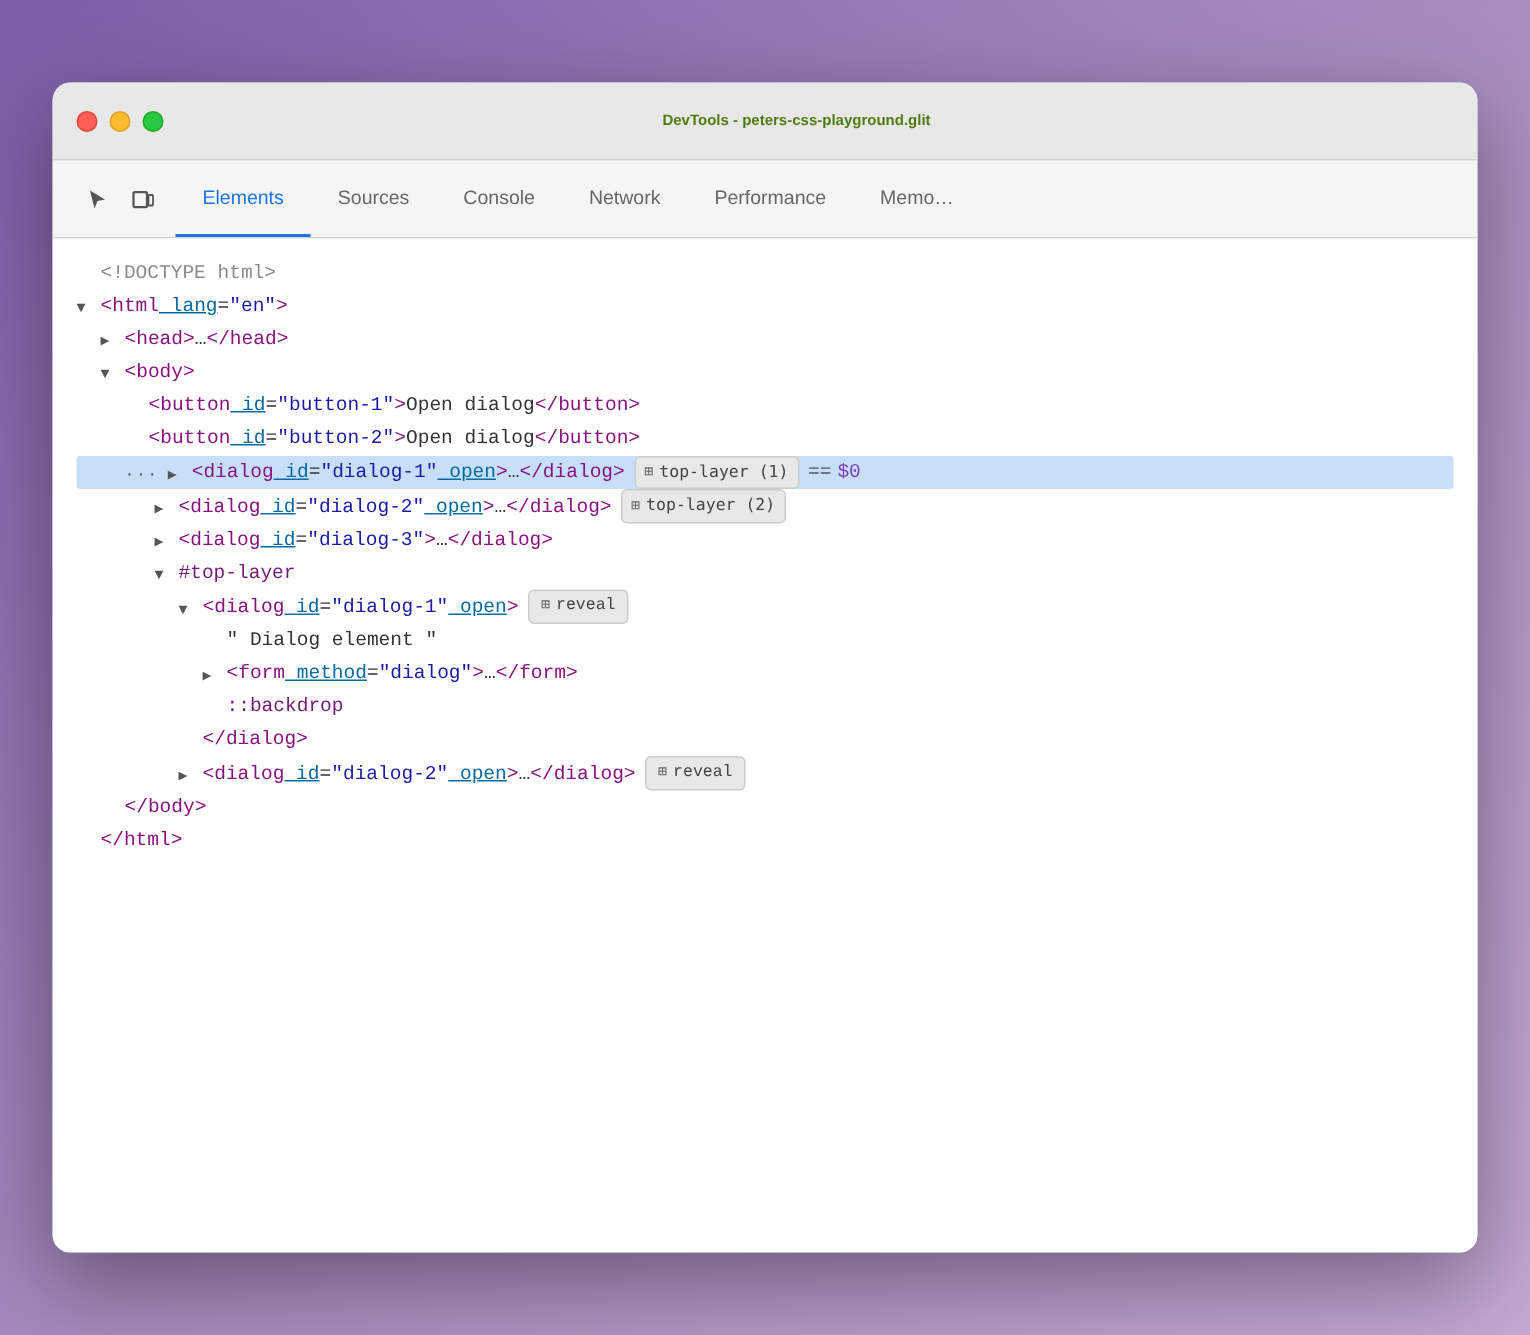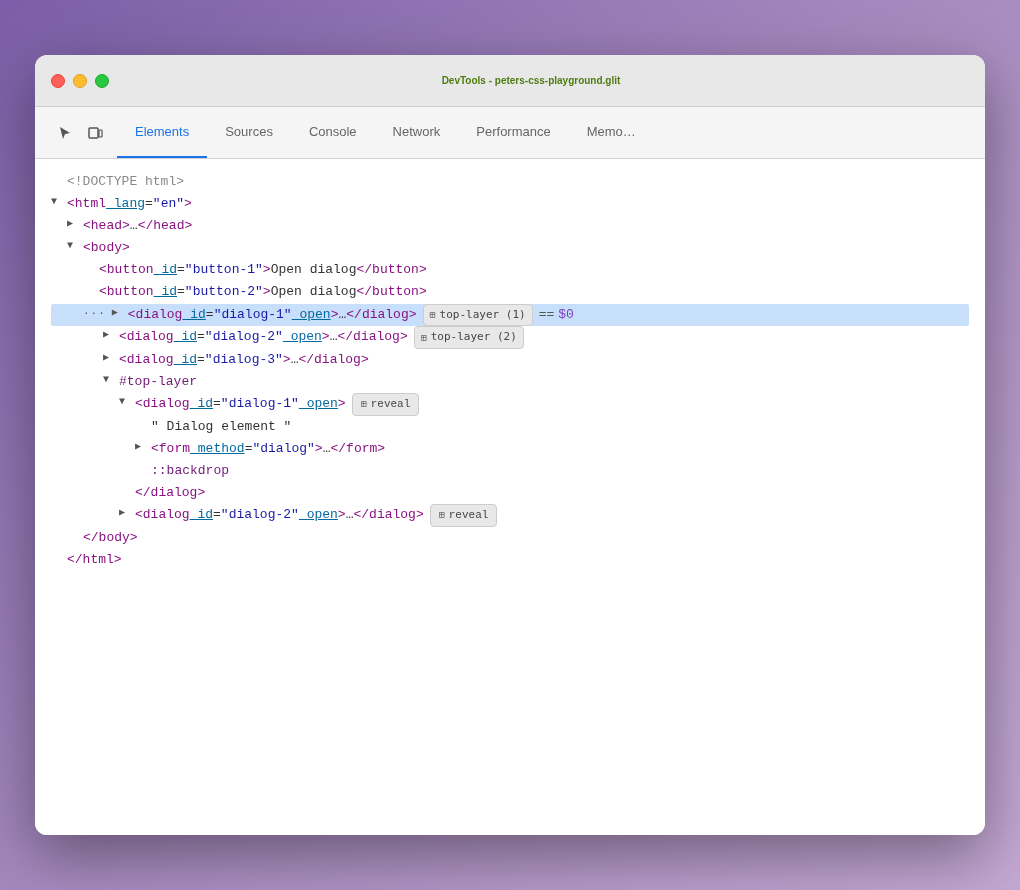--- a/index.html
+++ b/index.html
@@ -117,21 +117,21 @@
       flex: 1;
       overflow: auto;
       padding: 12px 16px;
       font-family: 'Menlo', 'Monaco', 'Courier New', monospace;
       font-size: 13px;
       line-height: 1.7;
     }
 
     .code-line {
       display: flex;
-      align-items: flex-start;
+      align-items: flex-end;
       white-space: pre;
     }
 
     .code-line.selected {
       background: #c8dffb;
       border-radius: 2px;
     }
 
     .indent-1 { padding-left: 16px; }
     .indent-2 { padding-left: 32px; }

